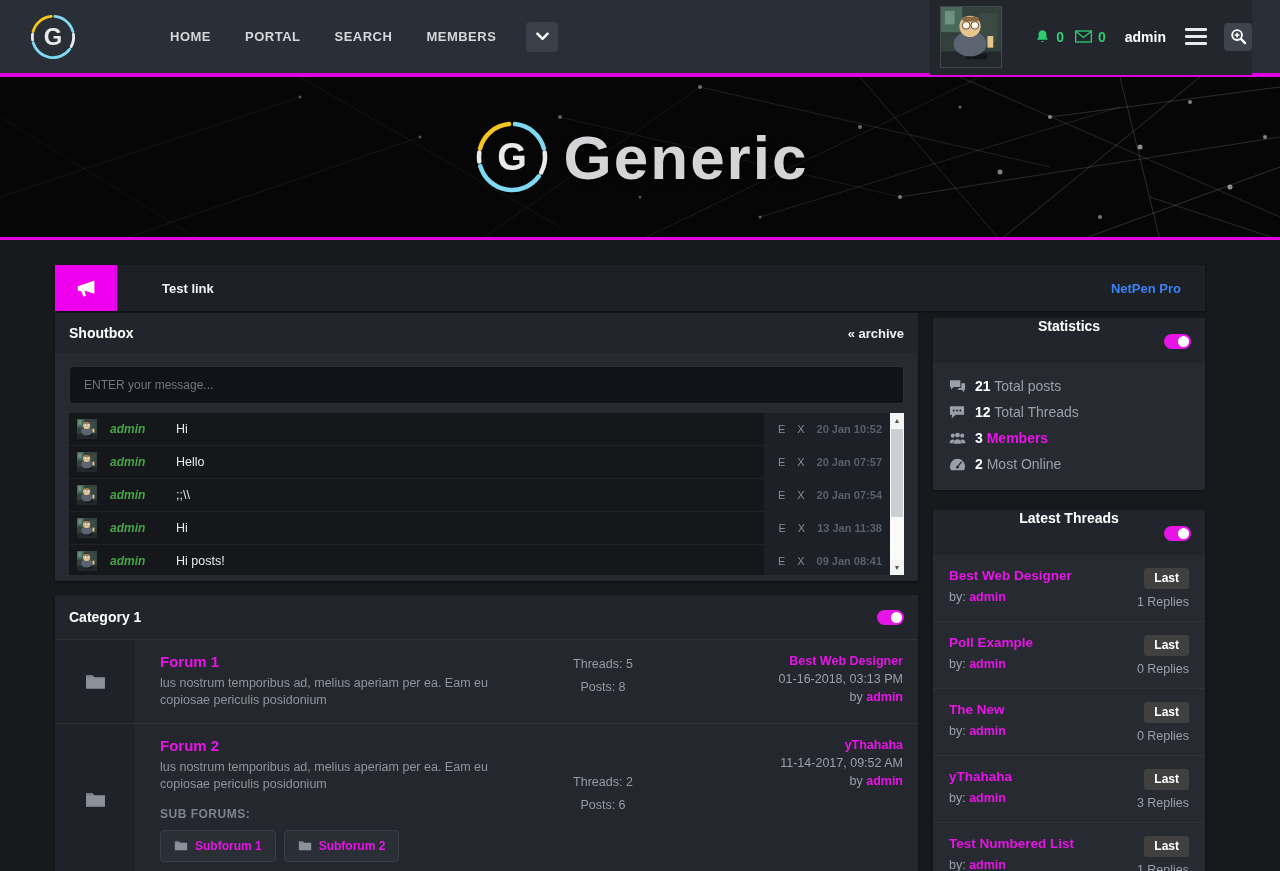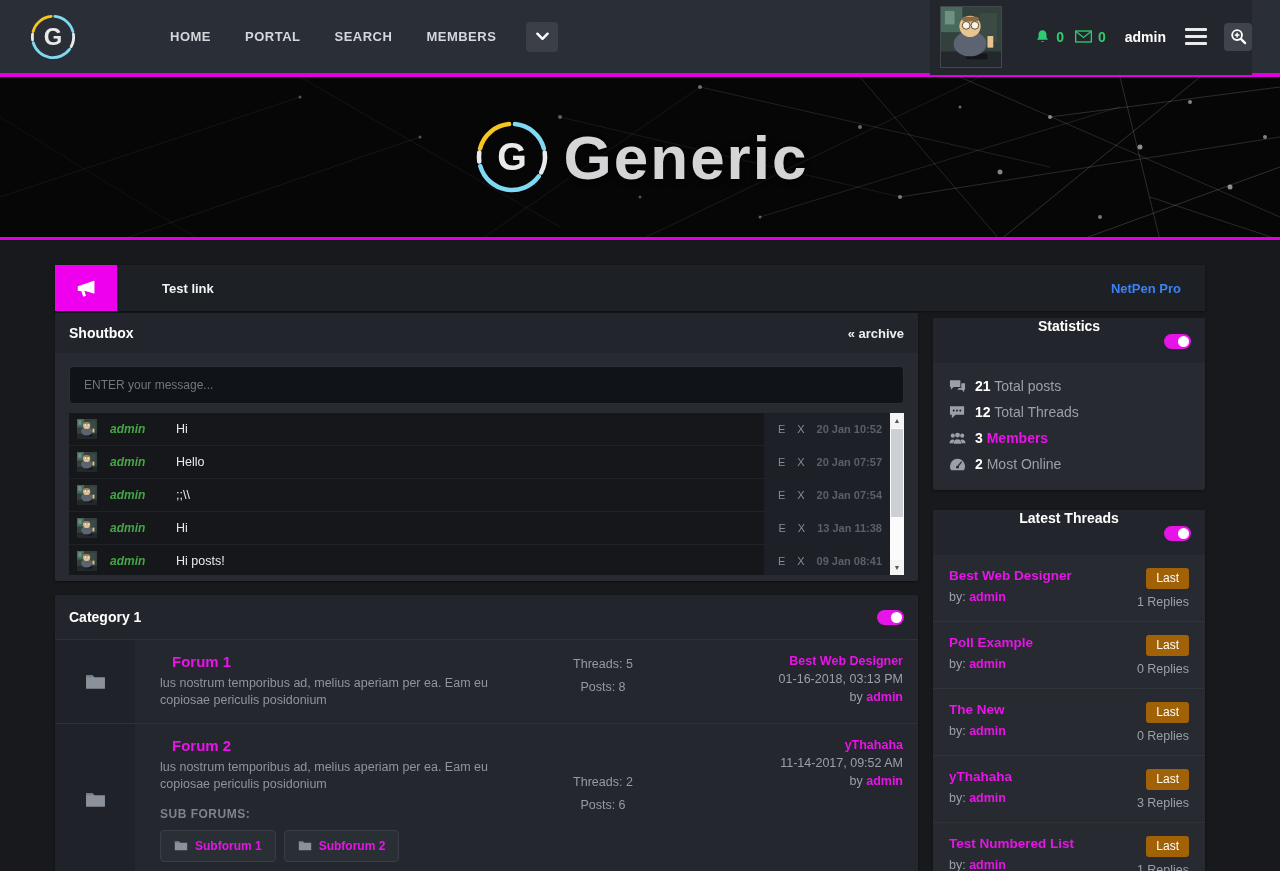--- a/index.html
+++ b/index.html
@@ -82,21 +82,21 @@
   .sb-thumb { position:absolute; top:16px; left:1px; width:12px; height:88px; background:#cccfd3;
               cursor:pointer; }
 
   
   .cat-panel { margin-top:14px; overflow:hidden; }
   .cat-header { height:44px;gap:20px; }
   .forum-row { display:flex; border-top:1px solid #2e3237; background:#24272d; }
   .f-icon-col { width:80px; background:#1f2228; display:flex; align-items:center;
                 justify-content:center; flex:0 0 auto; }
   .f-main { flex:1; padding:13px 10px 14px 25px; }
-  .f-name { font-size:15px; font-weight:bold; color:#e714e7; cursor:pointer;margin-left:12px; }
+  .f-name { font-size:15px; font-weight:bold; color:#e714e7; cursor:pointer; }
   .f-desc { margin-top:5px; font-size:12.5px; color:#8f959d; line-height:1.35; max-width:380px; }
   .f-stats { width:170px; flex:0 0 auto; display:flex; flex-direction:column; justify-content:center;
              align-items:center; gap:9px; font-size:12.5px; color:#959ba3; padding-bottom:12px; }
   .f-last { width:230px; flex:0 0 auto; text-align:right; padding:14px 15px 0 0; font-size:12.5px; }
   .f-last-title { color:#e714e7; font-weight:bold; cursor:pointer; }
   .f-last-date { color:#9aa0a8; margin-top:4px; }
   .f-last-by { color:#9aa0a8; margin-top:4px; }
   .f-last-user { color:#e714e7; font-weight:bold; cursor:pointer; }
   .subforums-label { margin-top:14px; font-size:12px; font-weight:bold; color:#7d838c; letter-spacing:.5px; }
   .subforum-btns { display:flex; gap:8px; margin-top:9px; }
@@ -111,22 +111,22 @@
   .stat-icon { width:17px; height:15px; flex:0 0 auto; }
   .stat-value { color:#fff; font-weight:bold; }
   .stat-link { color:#e714e7; font-weight:bold; cursor:pointer; }
   .threads-panel { margin-top:20px; }
   .thread-item { display:flex; padding:13px 16px 12px 16px; border-bottom:1px solid #303439; }
   .thread-item:last-child { border-bottom:none; }
   .thread-title { font-size:13.5px; font-weight:bold; color:#e714e7; cursor:pointer; }
   .thread-by { margin-top:7px; font-size:12.5px; color:#9aa0a8; }
   .thread-user { color:#e714e7; font-weight:bold; cursor:pointer; }
   .thread-right { margin-left:auto; text-align:right; }
-  .last-btn { display:inline-block; background:#a16207; border:none; border-radius:3px;
-              padding:3px 10px 4px 10px; font-size:12px; font-weight:normal; color:#fff;
+  .last-btn { display:inline-block; background:#404040; border:none; border-radius:3px;
+              padding:3px 10px 4px 10px; font-size:12px; font-weight:bold; color:#fff;
               font-family:"Liberation Sans", sans-serif; cursor:pointer; }
   .thread-replies { margin-top:6px; font-size:12.5px; color:#9aa0a8; }
 </style>
 </head>
 <body>
 
 <svg width="0" height="0" style="position:absolute" aria-hidden="true">
   <defs>
     <symbol id="sym-glogo" viewBox="0 0 80 80">
       <path d="M71.9,31.5 A33,33 0 0 0 42.9,7.1" fill="none" stroke="#7fd9f2" stroke-width="4.5" stroke-linecap="round"></path>

